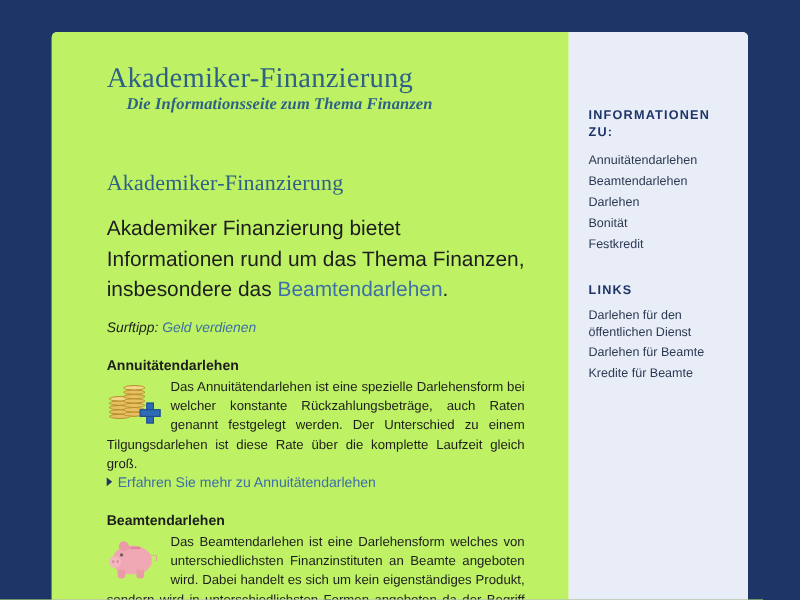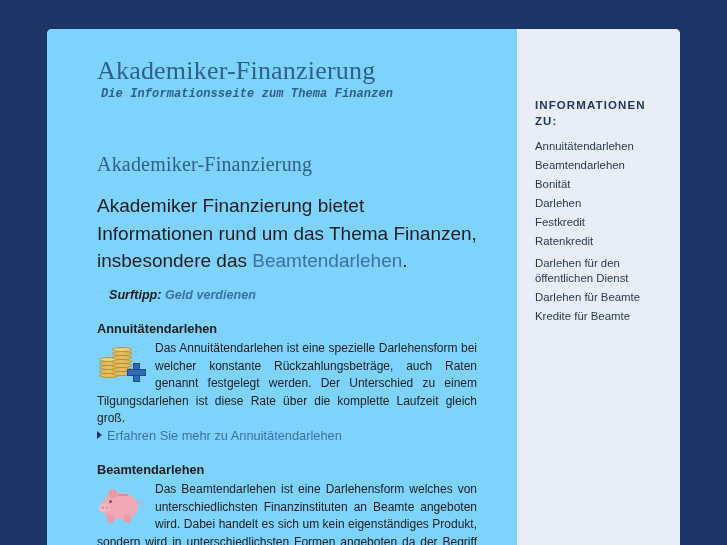--- a/index.html
+++ b/index.html
@@ -26,43 +26,43 @@
     overflow: hidden;
     display: flex;
     flex-direction: row;
     align-items: stretch;
   }
 
   
   #main-col {
     width: 470px;
     flex: 0 0 470px;
-    background: #7dd3fc;
+    background: #bef264;
     position: relative;
   }
 
   #site-header {
     padding: 28px 0 0 50px;
   }
   #site-title {
     font-family: "Liberation Serif", serif;
     font-size: 26px;
     color: #2f6186;
     letter-spacing: 0.2px;
     line-height: 1.05;
     font-weight: normal;
     margin: 0;
   }
   #site-tagline {
-    font-family: Liberation Mono, monospace;
+    font-family: Liberation Serif, serif;
     font-style: italic;
     font-weight: bold;
-    font-size: 12px;
+    font-size: 15px;
     color: #2f6186;
-    margin: 3px 0 0 4px;
+    margin: 3px 0 0 18px;
     letter-spacing: 0.1px;
   }
 
   #main-content {
     padding: 0 40px 0 50px;
   }
 
   #page-title {
     font-family: "Liberation Serif", serif;
     font-size: 20px;
@@ -76,22 +76,21 @@
     font-size: 19px;
     color: #1d1d1d;
     line-height: 1.44;
     margin: 16px 0 0 0;
     text-align: left;
   }
   .surftipp {
     font-size: 12.6px;
     font-style: italic;
     color: #1d1d1d;
-    margin: 14px 0 0 12px;
-    font-weight: bold;
+    margin: 14px 0 0 0;
   }
   .surftipp a { font-style: italic; }
 
   a { color: #3d6fa8; text-decoration: none; }
 
   .sec-title {
     font-size: 12.8px;
     font-weight: bold;
     color: #1d1d1d;
     margin: 19px 0 4px 0;
@@ -299,26 +298,26 @@
 
     </div>
   </div>
 
   <div id="sidebar">
 
     <div class="side-head" id="side-head-info">INFORMATIONEN ZU:</div>
     <ul class="side-list">
       <li><a href="#">Annuitätendarlehen</a></li>
       <li><a href="#">Beamtendarlehen</a></li>
+      <li><a href="#">Darlehen</a></li>
       <li><a href="#">Bonität</a></li>
-      <li><a href="#">Darlehen</a></li>
       <li><a href="#">Festkredit</a></li>
-      <li><a href="#">Ratenkredit</a></li>
     </ul>
 
+    <div class="side-head" id="side-head-links">LINKS</div>
     <ul class="side-list">
       <li><a href="#">Darlehen für den öffentlichen Dienst</a></li>
       <li><a href="#">Darlehen für Beamte</a></li>
       <li><a href="#">Kredite für Beamte</a></li>
     </ul>
 
   </div>
 </div>
 
 </body></html>

